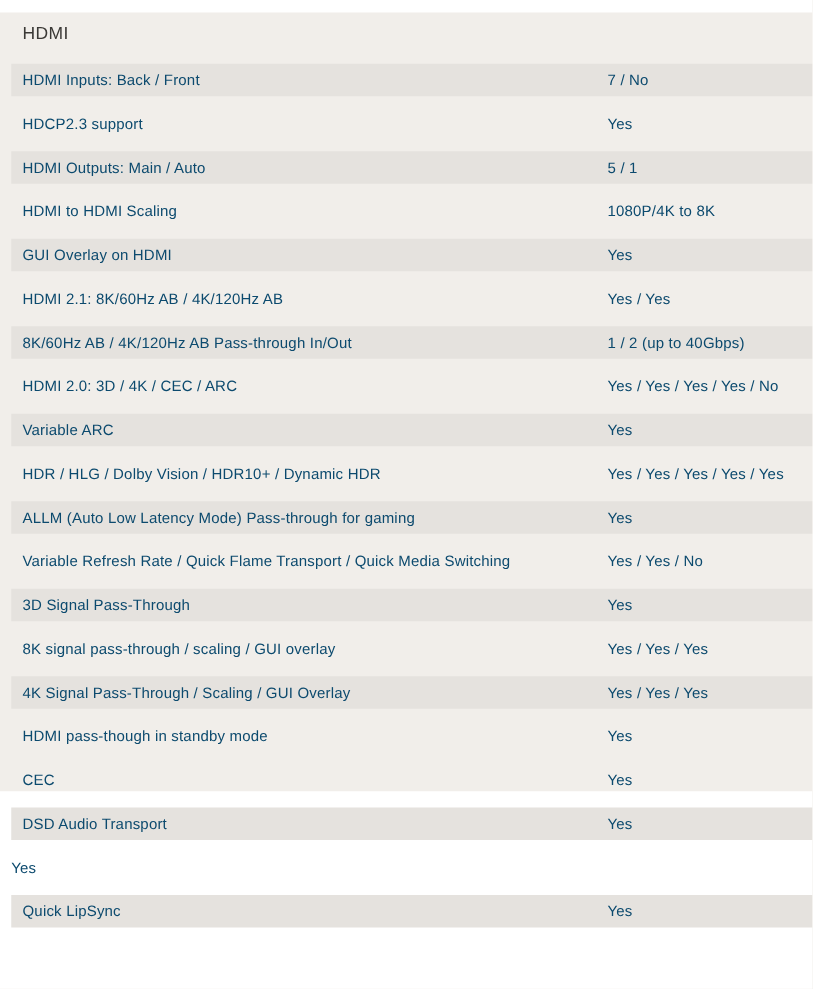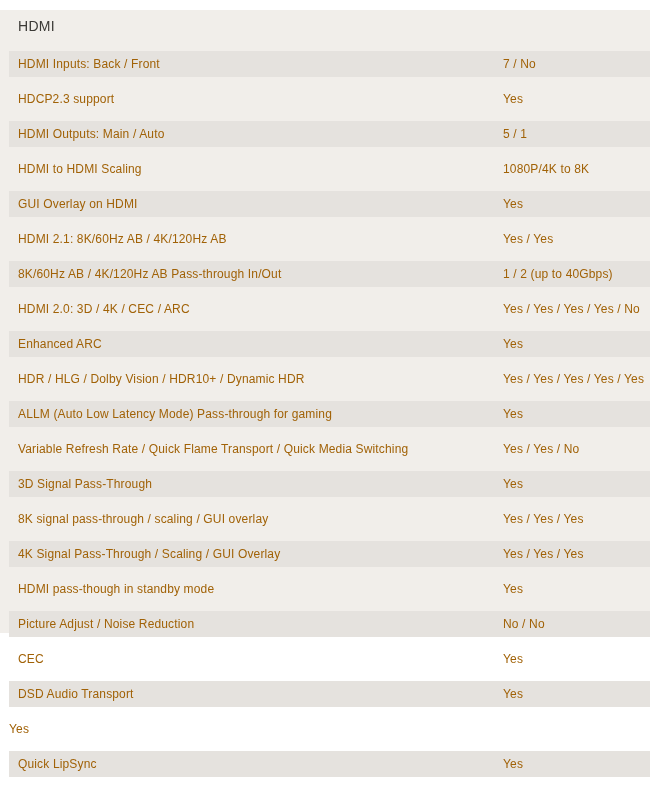--- a/index.html
+++ b/index.html
@@ -30,23 +30,22 @@
   }
   .spec-table {
     margin-top: 16px;
   }
   .spec-row {
     display: flex;
     align-items: center;
     height: 26px;
     margin: 0 0 9px 9px;
     font-size: 12px;
-    color: #a16207;
+    color: #0c4a6e;
     letter-spacing: 0.15px;
-    gap: 17px;
   }
   .spec-row.striped {
     background: #e5e2de;
   }
   .spec-label {
     box-sizing: border-box;
     padding-left: 9px;
     width: 477px;
     white-space: nowrap;
     flex: 0 0 auto;
@@ -88,21 +87,21 @@
   </div>
       <div class="spec-row striped">
     <span class="spec-label">8K/60Hz AB / 4K/120Hz AB Pass-through In/Out</span>
     <span class="spec-value">1 / 2 (up to 40Gbps)</span>
   </div>
       <div class="spec-row">
     <span class="spec-label">HDMI 2.0: 3D / 4K / CEC / ARC</span>
     <span class="spec-value">Yes / Yes / Yes / Yes / No</span>
   </div>
       <div class="spec-row striped">
-    <span class="spec-label">Enhanced ARC</span>
+    <span class="spec-label">Variable ARC</span>
     <span class="spec-value">Yes</span>
   </div>
       <div class="spec-row">
     <span class="spec-label">HDR / HLG / Dolby Vision / HDR10+ / Dynamic HDR</span>
     <span class="spec-value">Yes / Yes / Yes / Yes / Yes</span>
   </div>
       <div class="spec-row striped">
     <span class="spec-label">ALLM (Auto Low Latency Mode) Pass-through for gaming</span>
     <span class="spec-value">Yes</span>
   </div>
@@ -119,24 +118,20 @@
     <span class="spec-value">Yes / Yes / Yes</span>
   </div>
       <div class="spec-row striped">
     <span class="spec-label">4K Signal Pass-Through / Scaling / GUI Overlay</span>
     <span class="spec-value">Yes / Yes / Yes</span>
   </div>
       <div class="spec-row">
     <span class="spec-label">HDMI pass-though in standby mode</span>
     <span class="spec-value">Yes</span>
   </div>
-      <div class="spec-row striped">
-    <span class="spec-label">Picture Adjust / Noise Reduction</span>
-    <span class="spec-value">No / No</span>
-  </div>
       <div class="spec-row">
     <span class="spec-label">CEC</span>
     <span class="spec-value">Yes</span>
   </div>
       <div class="spec-row striped">
     <span class="spec-label">DSD Audio Transport</span>
     <span class="spec-value">Yes</span>
   </div>
       <div class="spec-row">
     <span class="spec-value">Yes</span>

